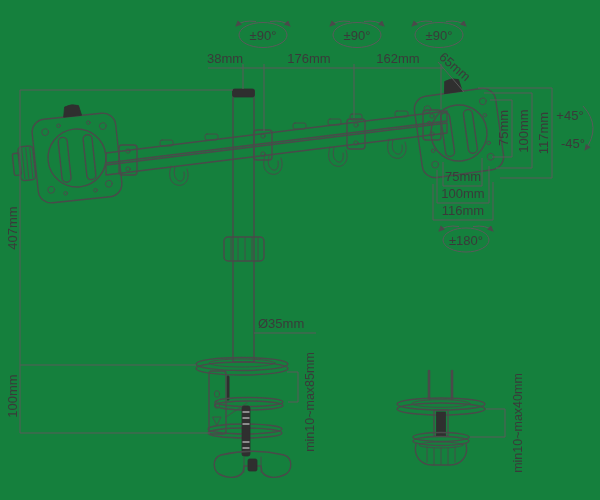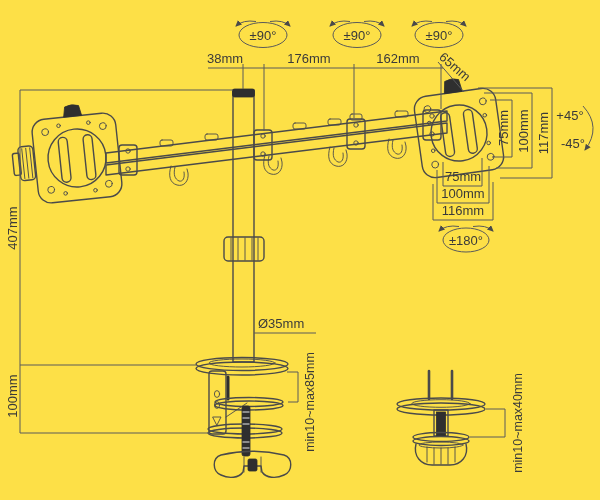--- a/index.html
+++ b/index.html
@@ -1,16 +1,16 @@
 <!DOCTYPE html>
 <html><head>
 <meta charset="utf-8">
 <style>
   html,body{margin:0;padding:0;background:#ffffff;}
-  .stage{position:relative;width:600px;height:500px;background:#fde047;overflow:hidden;
+  .stage{position:relative;width:600px;height:500px;background:#15803d;overflow:hidden;
          font-family:"Liberation Sans",sans-serif;}
   svg text{font-family:"Liberation Sans",sans-serif;fill:#3a3a3a;font-size:13px;}
   svg text.sm{font-size:12.5px;}
   .ln{fill:none;stroke:#4a4a4a;stroke-width:1.4;stroke-linecap:round;stroke-linejoin:round;}
   .lt{fill:none;stroke:#4a4a4a;stroke-width:0.9;stroke-linecap:round;}
   .dk{fill:#2f2f2f;stroke:#2f2f2f;stroke-width:0.8;}
   .dim{fill:none;stroke:#5a5a5a;stroke-width:1;}
   .thr{stroke:#ffffff;stroke-width:0.9;}
 </style>
 </head>

